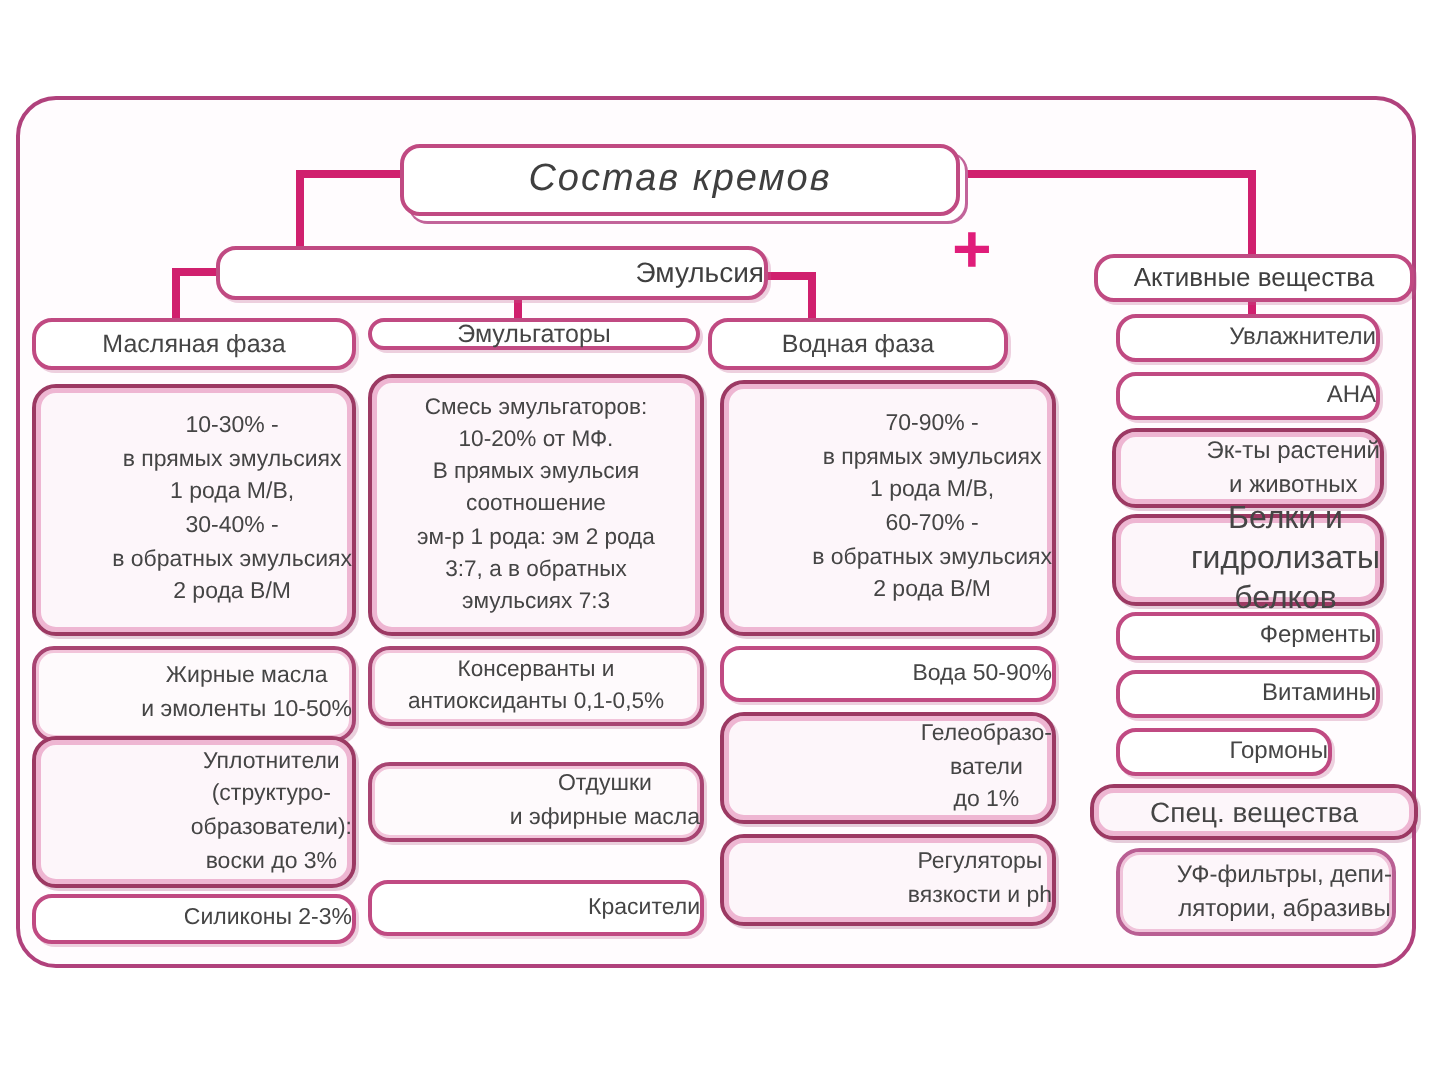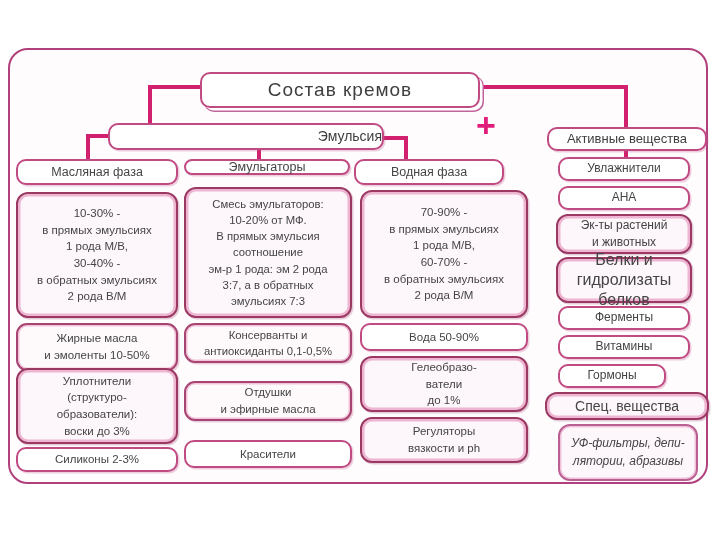--- a/index.html
+++ b/index.html
@@ -14,42 +14,42 @@
     box-shadow:inset 0 0 0 1.5px #f2c4da,1.5px 1.5px 0 rgba(170,70,120,.25);}
   .thick{border:2px solid #9c3963;border-radius:12px;background:#fdf6fa;
     box-shadow:inset 0 0 0 2.5px #eeb6d2,1.5px 1.5px 0 rgba(150,60,110,.25);}
   .pinkish{border:2px solid #b95f93;border-radius:12px;background:#fdf6fa;
     box-shadow:inset 0 0 0 1.5px #f0c3da;}
   .conn{position:absolute;background:#d0206e;z-index:2;}
   #title-box{font-size:19px;letter-spacing:1px;color:#3f3f3f;
     box-shadow:3.5px 3.5px 0 -1px #ffffff,4px 4px 0 0 #c2649a;}
   .lvl2{font-size:14px;color:#3f3f3f;}
   .colhead{font-size:12.5px;}
-  .body-sm{font-size:11.5px;line-height:1.45;}
+  .body-sm{font-size:11.5px;line-height:1.45;justify-content:flex-end;}
   .body-xs{font-size:11.3px;line-height:1.42;}
   #plus{position:absolute;color:#e01d7a;font-size:34px;font-weight:bold;z-index:3;line-height:1;}
 </style>
 </head>
 <body>
 
 <div id="stage">
   <div id="frame"></div>
 
   <div class="conn" style="left:148px;top:85px;width:54px;height:3.5px;"></div>
   <div class="conn" style="left:148px;top:85px;width:3.5px;height:40px;"></div>
   <div class="conn" style="left:478px;top:85px;width:149px;height:3.5px;"></div>
   <div class="conn" style="left:624px;top:85px;width:3.5px;height:43px;"></div>
   <div class="conn" style="left:86px;top:134px;width:26px;height:3.5px;"></div>
   <div class="conn" style="left:86px;top:134px;width:3.5px;height:27px;"></div>
   <div class="conn" style="left:257px;top:148px;width:3.5px;height:13px;"></div>
   <div class="conn" style="left:382px;top:136px;width:26px;height:4px;"></div>
   <div class="conn" style="left:404px;top:136px;width:4px;height:25px;"></div>
   <div class="conn" style="left:624px;top:149px;width:3.5px;height:10px;"></div>
 
-  <div class="node thin" id="title-box" style="left:200px;top:72px;width:280px;height:36px;"><span>Состав кремов</span></div>
+  <div class="node thin" id="title-box" style="left:200px;top:72px;width:280px;height:36px;font-style:italic;"><span>Состав кремов</span></div>
 
   <div class="node thin lvl2" style="left:108px;top:123px;width:276px;height:27px;justify-content:flex-end;padding-left:48px;"><span>Эмульсия</span></div>
 
   <div id="plus" style="left:476px;top:108px;">+</div>
 
   <div class="node thin lvl2" style="left:547px;top:127px;width:160px;height:24px;font-size:13px;"><span>Активные вещества</span></div>
 
   <div class="node thin colhead" style="left:16px;top:159px;width:162px;height:26px;"><span>Масляная фаза</span></div>
   <div class="node thin colhead" style="left:184px;top:159px;width:166px;height:16px;"><span>Эмульгаторы</span></div>
   <div class="node thin colhead" style="left:354px;top:159px;width:150px;height:26px;"><span>Водная фаза</span></div>
@@ -98,15 +98,15 @@
   <div class="node thin body-sm" style="left:558px;top:186px;width:132px;height:24px;font-size:12px;"><span>АНА</span></div>
   <div class="node thick body-sm" style="left:556px;top:214px;width:136px;height:40px;font-size:12px;"><span>Эк-ты растений
 и животных</span></div>
   <div class="node thick body-sm" style="left:556px;top:257px;width:136px;height:46px;font-size:16px;line-height:1.25;"><span>Белки и
 гидролизаты
 белков</span></div>
   <div class="node thin body-sm" style="left:558px;top:306px;width:132px;height:24px;font-size:12px;"><span>Ферменты</span></div>
   <div class="node thin body-sm" style="left:558px;top:335px;width:132px;height:24px;font-size:12px;"><span>Витамины</span></div>
   <div class="node thin body-sm" style="left:558px;top:364px;width:108px;height:24px;font-size:12px;"><span>Гормоны</span></div>
   <div class="node thick" style="left:545px;top:392px;width:164px;height:28px;font-size:14px;"><span>Спец. вещества</span></div>
-  <div class="node pinkish body-sm" style="left:558px;top:424px;width:140px;height:57px;font-size:12px;font-style:italic;"><span>УФ-фильтры, депи-
+  <div class="node pinkish body-sm" style="left:558px;top:424px;width:140px;height:44px;font-size:12px;"><span>УФ-фильтры, депи-
 лятории, абразивы</span></div>
 </div>
 
 </body></html>

